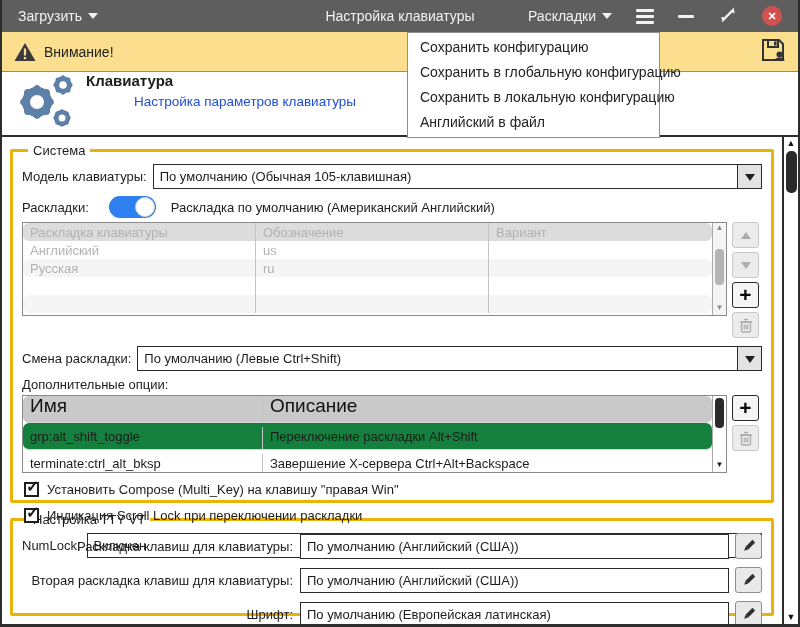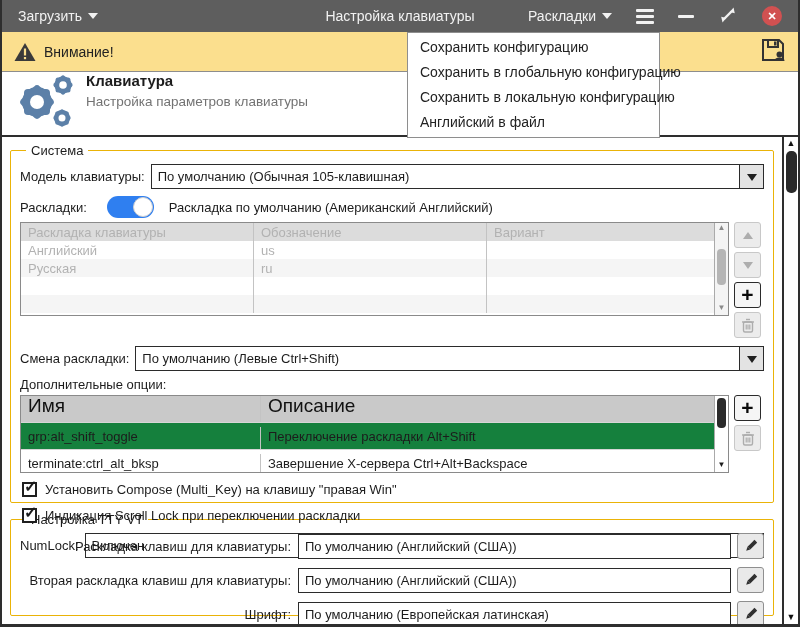--- a/index.html
+++ b/index.html
@@ -25,25 +25,25 @@
 
   
   .warnbar { height:40px; background:#fbdf8e; border-bottom:1px solid #8d8d8d; display:flex; align-items:center; padding:0 12px; }
   .warn-text { margin-left:8px; font-size:14px; color:#222; }
   .warn-save { margin-left:auto; }
 
   
   .modheader { height:65px; background:#fff; border-bottom:2px solid #2e2e2e; display:flex; align-items:flex-start; }
   .mod-icon { width:84px; display:flex; justify-content:center; }
   .mod-title { font-size:15px; font-weight:bold; margin-bottom:5px; }
-  .mod-sub { font-size:13.5px; color:#737373; }
+  .mod-sub { font-size:13.5px; color:#1d4ed8;margin-left:48px; }
 
   
   .content { position:relative; height:487px; padding:6px 24px 0 8px; }
-  fieldset { border:1px solid #eab308; border-radius:2px; padding:4px 9px 8px 9px; }
+  fieldset { border:3px solid #eab308; border-radius:2px; padding:4px 9px 8px 9px; }
   legend { font-size:13px; padding:0 5px; margin-left:6px; color:#1c1c1c; }
   .fs-system { height:360px; }
   .fs-tty { height:104px; margin-top:9px; }
 
   .frow { display:flex; align-items:center; }
   .lbl { white-space:nowrap; }
 
   
   .combo { flex:1; height:25px; border:1px solid #2b2b2b; background:#fff; display:flex; align-items:stretch; min-width:0; }
   .combo .ctext { flex:1; padding:4px 6px 0 6px; font-size:13px; overflow:hidden; white-space:nowrap; }
@@ -51,21 +51,21 @@
   .tri-dn { width:0; height:0; border:5px solid transparent; border-top:7px solid #1f1f1f; margin-top:6px; }
 
   
   .toggle { width:47px; height:22px; border-radius:11px; background:#2f7ff0; position:relative; flex:none; }
   .toggle .knob { position:absolute; right:1px; top:1px; width:20px; height:20px; border-radius:50%; background:#fff; border:1px solid #d0d0d0; }
 
   
   .tblwrap { display:flex; align-items:flex-start; margin-top:4px; }
   .tbl { flex:1; border:1px solid #8a8a8a; background:#fff; overflow:hidden; display:flex; }
   .tbl-main { flex:1; min-width:0; }
-  .trow { display:flex; }
+  .trow { display:flex;border-radius:6px; }
   .tcell { padding:2px 7px; overflow:hidden; white-space:nowrap; border-right:1px solid #c3c3c3; }
   .tcell:last-child { border-right:none; }
   
   .tbl1 { height:94px; }
   .tbl1 .thead { background:#dcdcdc; color:#9a9a9a; height:21px; }
   .tbl1 .trow { height:18px; color:#b2b2b2; }
   .tbl1 .trow.stripe { background:#f5f5f5; }
   .tbl1 .c1 { width:233px; } .tbl1 .c2 { width:233px; } .tbl1 .c3 { flex:1; }
   
   .tbl2 { height:78px; }

